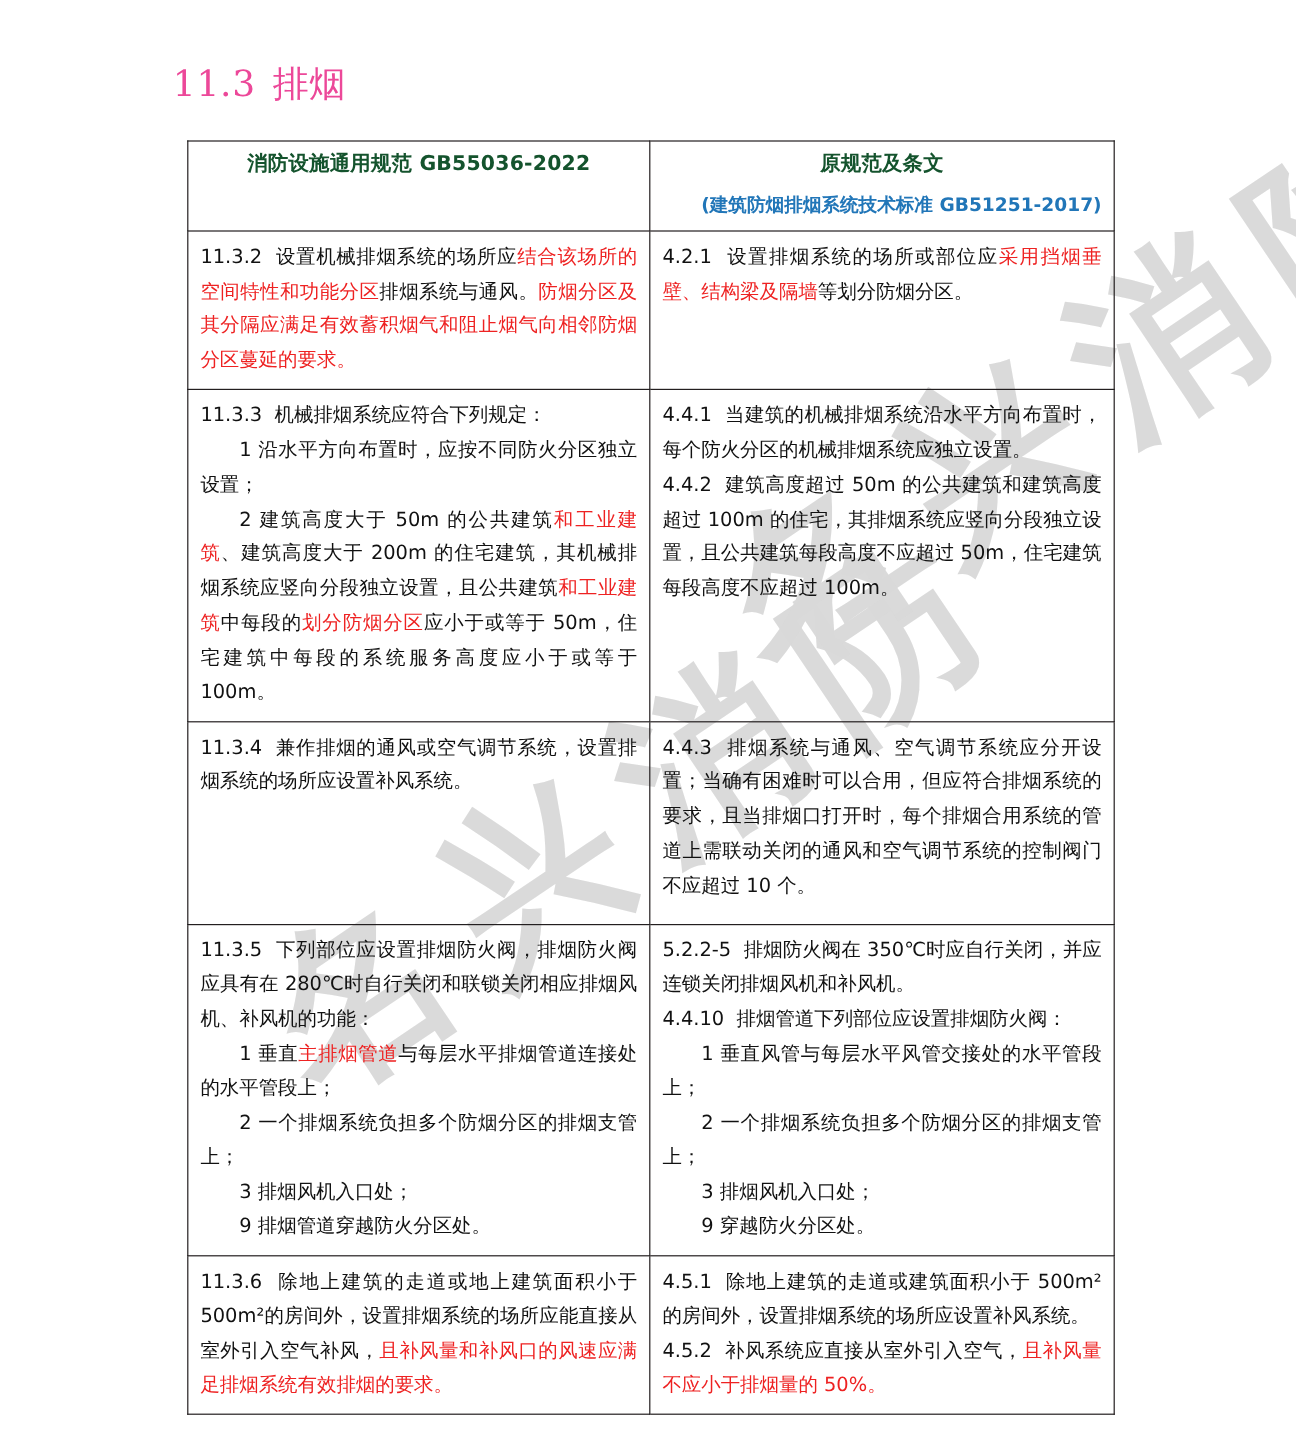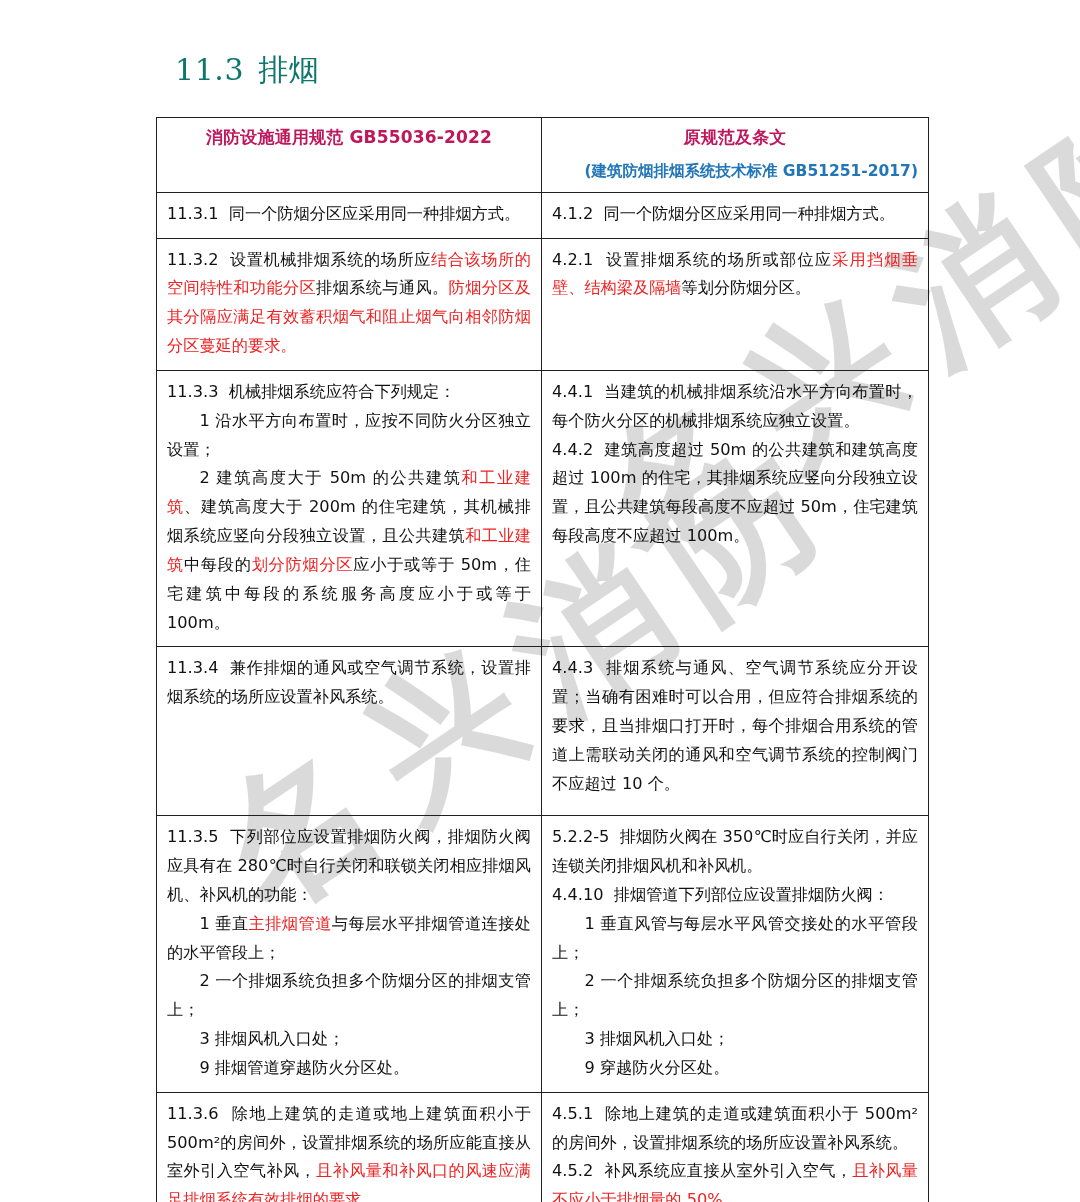--- a/index.html
+++ b/index.html
@@ -52,25 +52,25 @@
   
   #page {
     position: relative;
     z-index: 1;
     width: 1080px;
     height: 1202px;
   }
 
   #section-title {
     position: absolute;
-    left: 175px;
+    left: 144px;
     top: 50px;
     font-family: "DejaVu Serif", "Liberation Serif", serif;
     font-size: 30px;
-    color: #0f766e;
+    color: #ec4899;
     letter-spacing: 0.02em;
   }
   #section-title .num {
     font-family: "DejaVu Serif", "Liberation Serif", serif;
   }
   #section-title .cn {
     margin-left: 14px;
   }
 
   table#spec-table {
@@ -94,21 +94,21 @@
 
   thead th {
     text-align: center;
     vertical-align: middle;
     height: 56px;
     padding: 8px 8px;
   }
   .hdr-main {
     font-size: 17px;
     font-weight: bold;
-    color: #be185d;
+    color: #14532d;
     letter-spacing: 0.01em;
     line-height: 1.5;
   }
   .hdr-sub {
     font-size: 15.5px;
     font-weight: bold;
     color: #2176b8;
     margin-top: 9px;
     line-height: 1.5;
     text-align: right;
@@ -164,32 +164,20 @@
         </th>
         <th>
           <div class="hdr-main">原规范及条文</div>
           <div class="hdr-sub">(建筑防烟排烟系统技术标准  GB51251-2017)</div>
         </th>
       </tr>
     </thead>
 
     <tbody>
 
-      <tr class="r1">
-        <td>
-          <div class="cell">
-            <p><span>11.3.1</span>&nbsp;&nbsp;<span>同一个防烟分区应采用同一种排烟方式。</span></p>
-          </div>
-        </td>
-        <td>
-          <div class="cell">
-            <p><span>4.1.2</span>&nbsp;&nbsp;<span>同一个防烟分区应采用同一种排烟方式。</span></p>
-          </div>
-        </td>
-      </tr>
 
       <tr class="r2">
         <td>
           <div class="cell">
             <p><span>11.3.2</span>&nbsp;&nbsp;<span>设置机械排烟系统的场所应</span><span class="red">结合该场所的空间特性和功能分区</span><span>排烟系统与通风。</span><span class="red">防烟分区及其分隔应满足有效蓄积烟气和阻止烟气向相邻防烟分区蔓延的要求。</span></p>
           </div>
         </td>
         <td>
           <div class="cell">
             <p><span>4.2.1</span>&nbsp;&nbsp;<span>设置排烟系统的场所或部位应</span><span class="red">采用挡烟垂壁、结构梁及隔墙</span><span>等划分防烟分区。</span></p>

